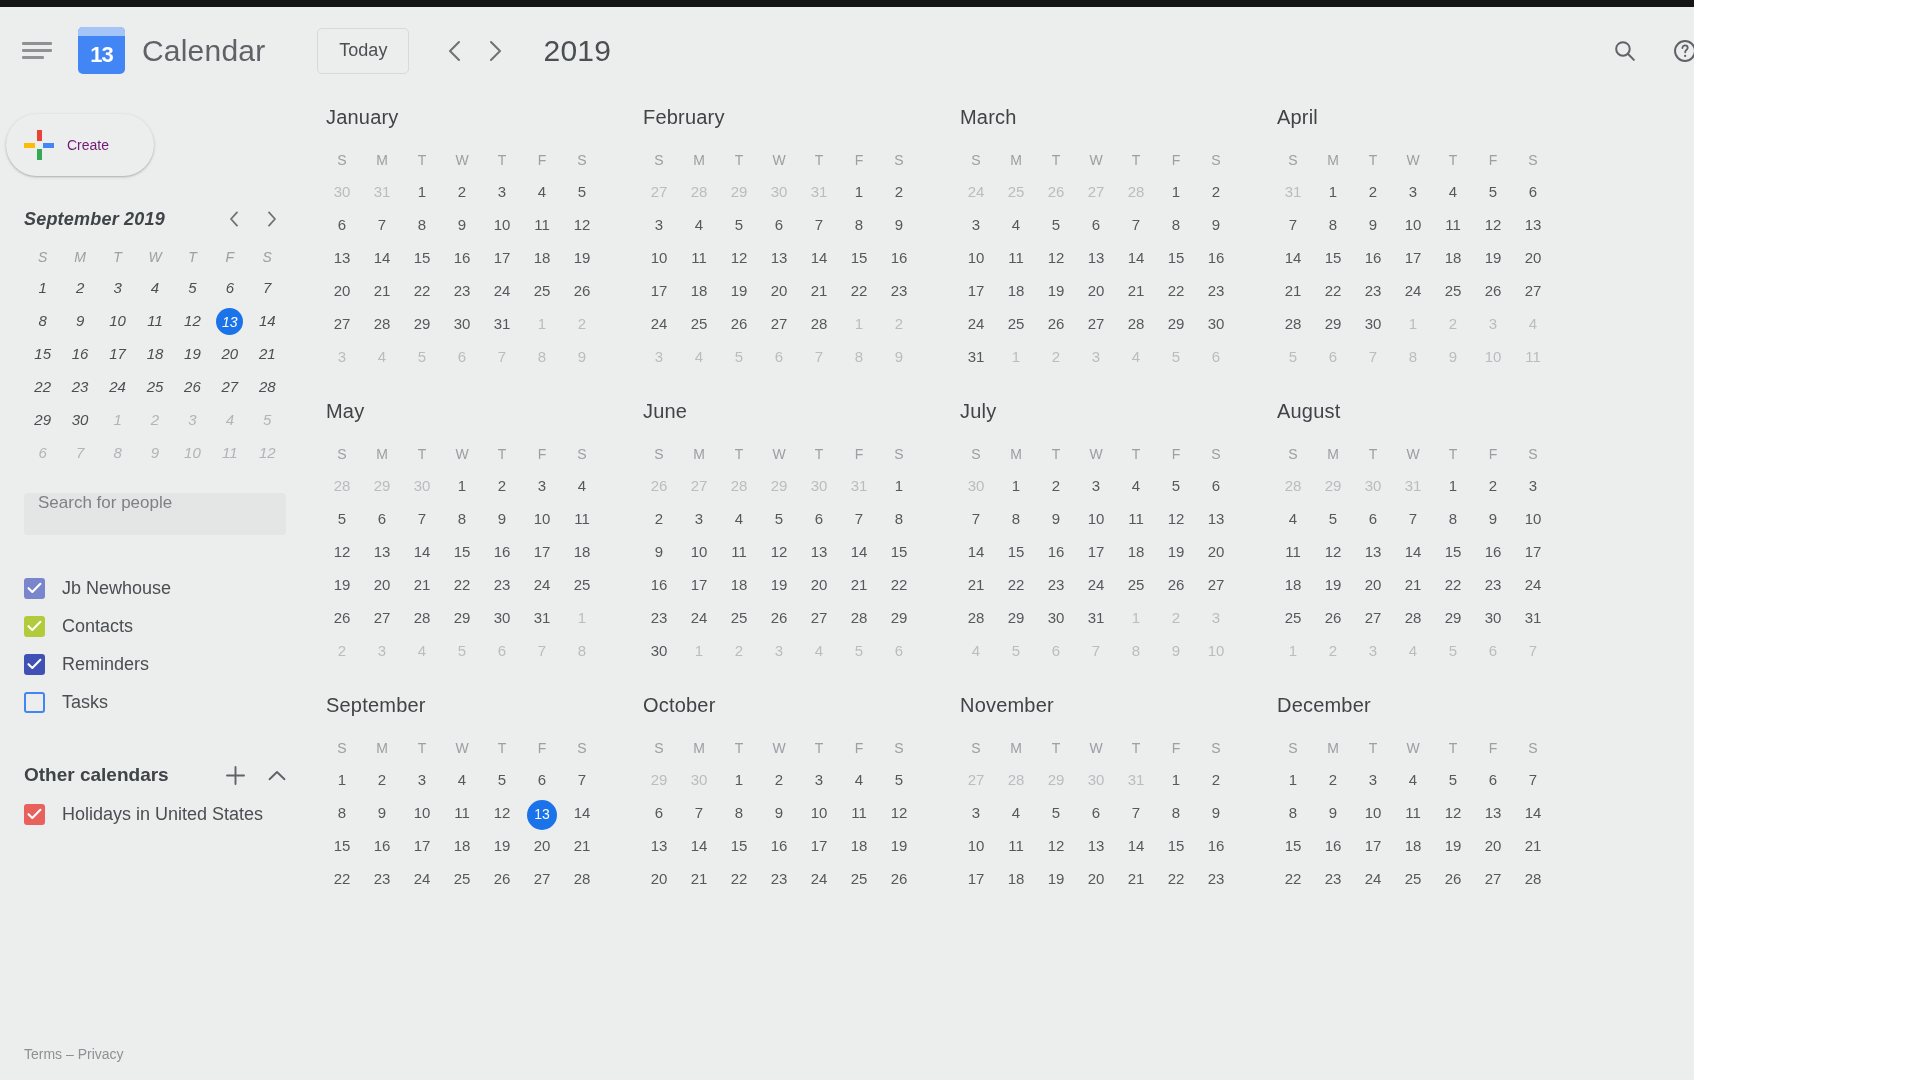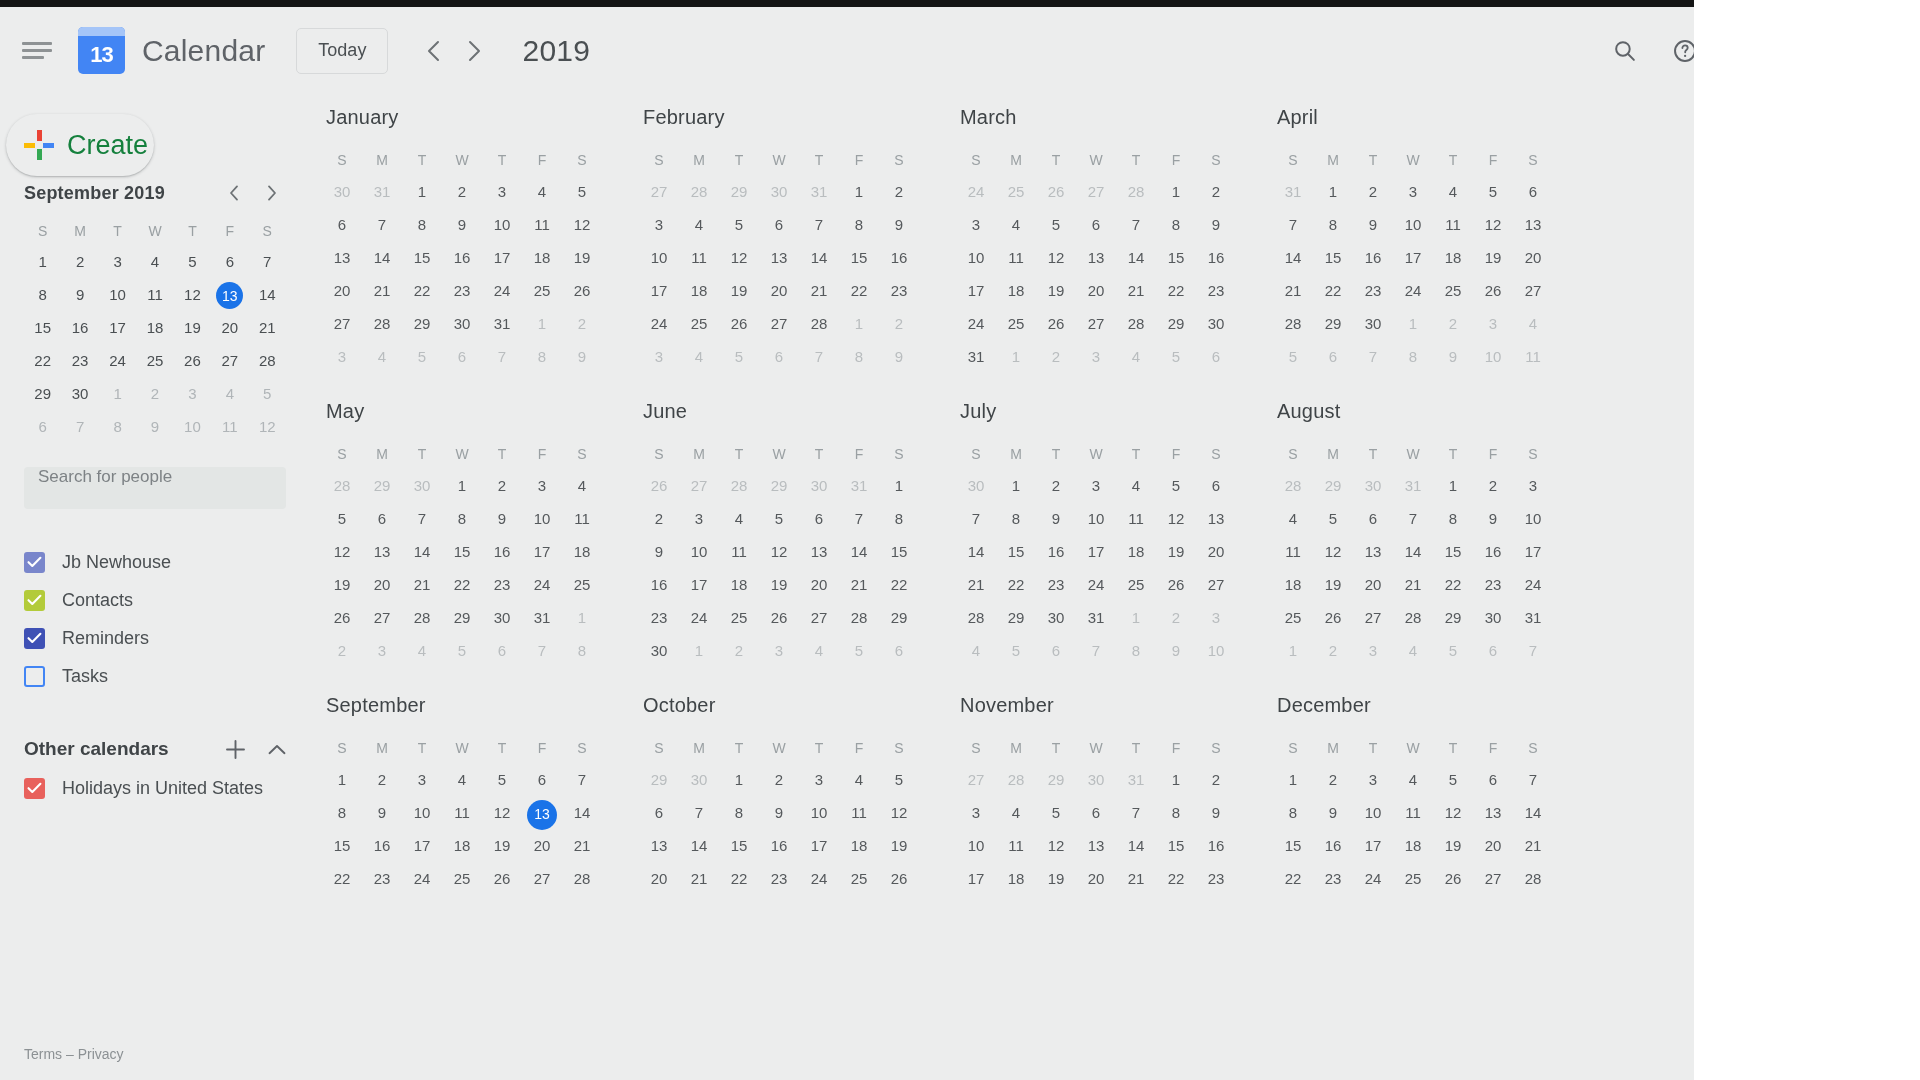--- a/index.html
+++ b/index.html
@@ -57,21 +57,21 @@
   .gclogo .num {
     position:absolute; inset:9px 0 0 0;
     display:flex; align-items:center; justify-content:center;
     color:#ffffff; font-size:22px; font-weight:700; letter-spacing:-1px;
   }
 
   .app-title {
     font-size: 30px;
     color: #5f6368;
     letter-spacing: .2px;
-    margin-right: 31px;
+    margin-right: 52px;
     white-space: nowrap;
   }
 
   .today-btn {
     height: 46px;
     padding: 0 21px;
     border: 1px solid #d7d9da;
     border-radius: 5px;
     background: #eceded;
     color: #4a4f52;
@@ -136,24 +136,26 @@
     display:flex; align-items:center; gap: 13px;
     padding-left: 18px;
     cursor:pointer;
   }
   .gplus { position:relative; width:30px; height:30px; flex:none; }
   .gplus span { position:absolute; display:block; }
   .gplus .l { left:0; top:13px; width:11px; height:5px; background:#fbbc05; }
   .gplus .r { right:0; top:13px; width:11px; height:5px; background:#4285f4; }
   .gplus .t { top:0; left:13px; width:5px; height:11px; background:#ea4335; }
   .gplus .b { bottom:0; left:13px; width:5px; height:11px; background:#34a853; }
-  .create-lbl { font-size:27px; color:#15803d; }
+  .create-lbl { font-size:14px; color:#701a75; }
 
   .mini {
+    margin-top: 26px;
     padding: 0 24px 0 24px;
+    font-style: italic;
   }
   .mini-head {
     display:flex; align-items:center;
     height: 34px; margin-bottom: 10px;
   }
   .mini-title { font-size:18px; color:#3f4447; font-weight:700; letter-spacing:.2px; }
   .mini-navs { margin-left:auto; display:flex; gap: 10px; }
   .mini-nav {
     width:28px; height:28px; display:flex; align-items:center; justify-content:center;
     color:#6d7275; font-size:19px; cursor:pointer; user-select:none;

